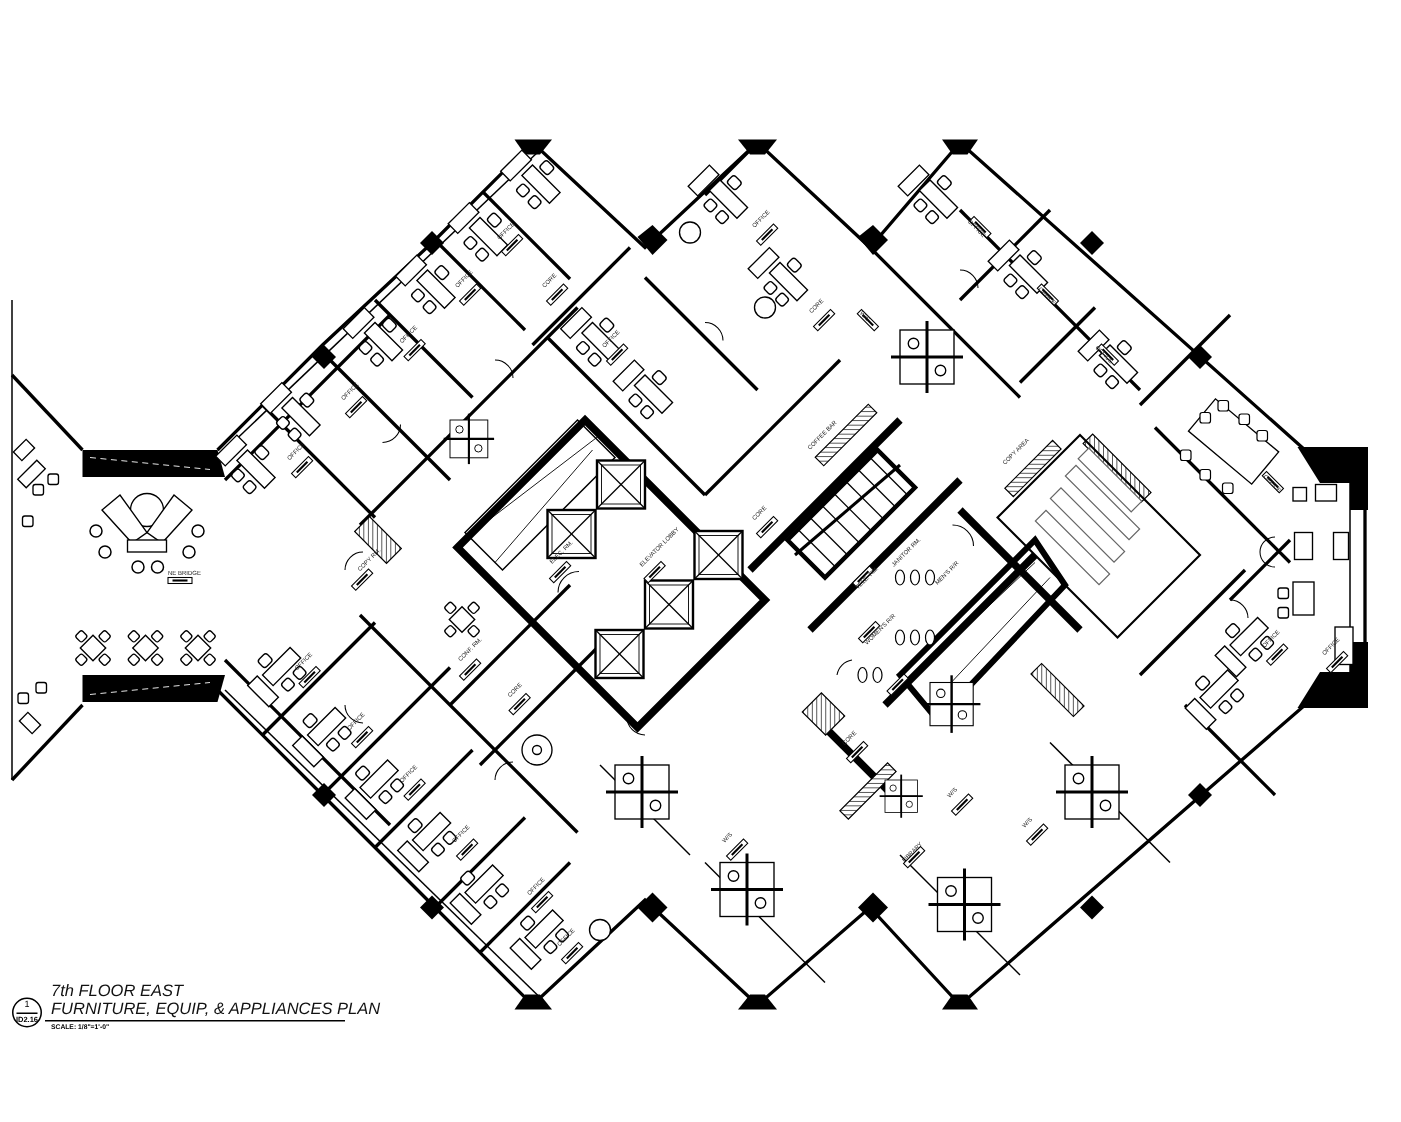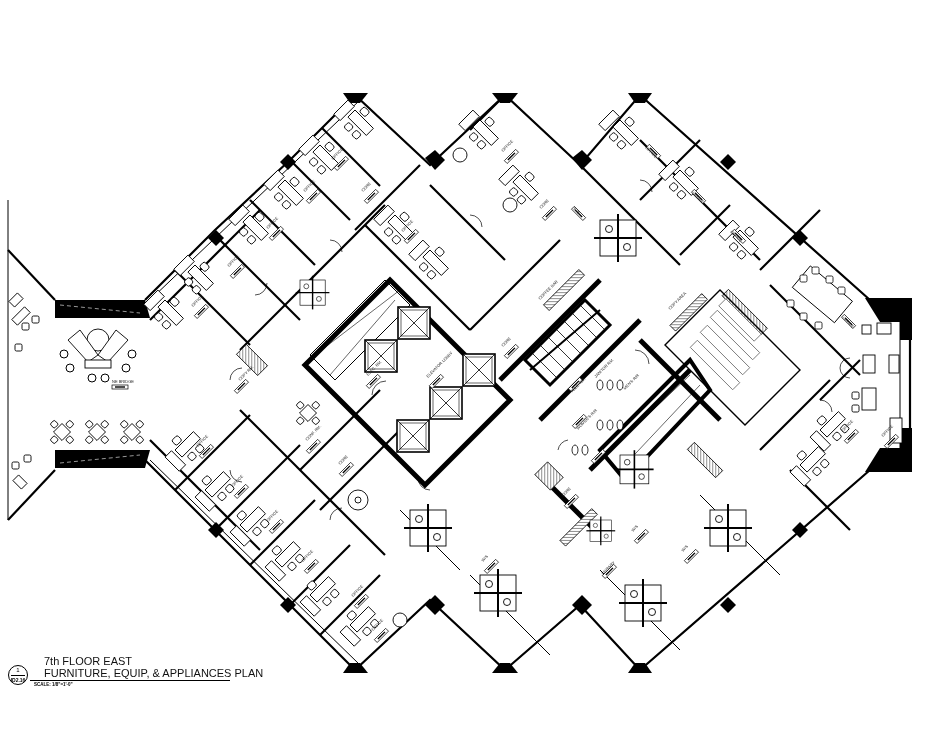--- a/index.html
+++ b/index.html
@@ -9,22 +9,22 @@
   .wall { stroke: #000; fill: none; }
   .thick { stroke-width: 5; }
   .med { stroke-width: 2.2; }
   .thin { stroke-width: 1; }
   .solid { fill: #000; stroke: none; }
   .hatch { fill: url(#hatchPat); stroke: #000; stroke-width: 0.8; }
   .furn { fill: #fff; stroke: #000; stroke-width: 0.9; }
   .lbl { font-family: "Liberation Sans", sans-serif; font-size: 4px; fill: #222; }
   .tag { fill: #fff; stroke: #000; stroke-width: 0.7; }
   .title-block { position: absolute; left: 8px; top: 655px; }
-  .title-l1, .title-l2 { position: absolute; left: 36px; white-space: nowrap;
-         font-family: "Liberation Sans", sans-serif; color: #111; }
+  .title-l1, .title-l2 { position: absolute; left: 26px; white-space: nowrap;
+         font-family: "Liberation Sans", sans-serif; color: #111; font-style: italic; }
   .title-l1 { top: 0px; font-size: 11px; }
   .title-l2 { top: 12px; font-size: 11px; }
   .title-rule { position: absolute; left: 22px; top: 25px; width: 200px; height: 0;
          border-top: 1.2px solid #000; }
   .scale-text { position: absolute; left: 26px; top: 27px; font-size: 4.5px; font-weight: bold; white-space: nowrap; }
   .detail-bubble { position: absolute; left: 0; top: 10px; width: 20px; height: 20px;
          border: 1.2px solid #000; border-radius: 50%; box-sizing: border-box; background: #fff; }
   .detail-num { position: absolute; left: 0; top: 1px; width: 18px; text-align: center; font-size: 6px; }
   .detail-sheet { position: absolute; left: -1px; top: 11px; width: 20px; text-align: center; font-size: 5px; font-weight: bold; }
   .detail-div { position: absolute; left: 2px; top: 9px; width: 14px; border-top: 1px solid #000; }

